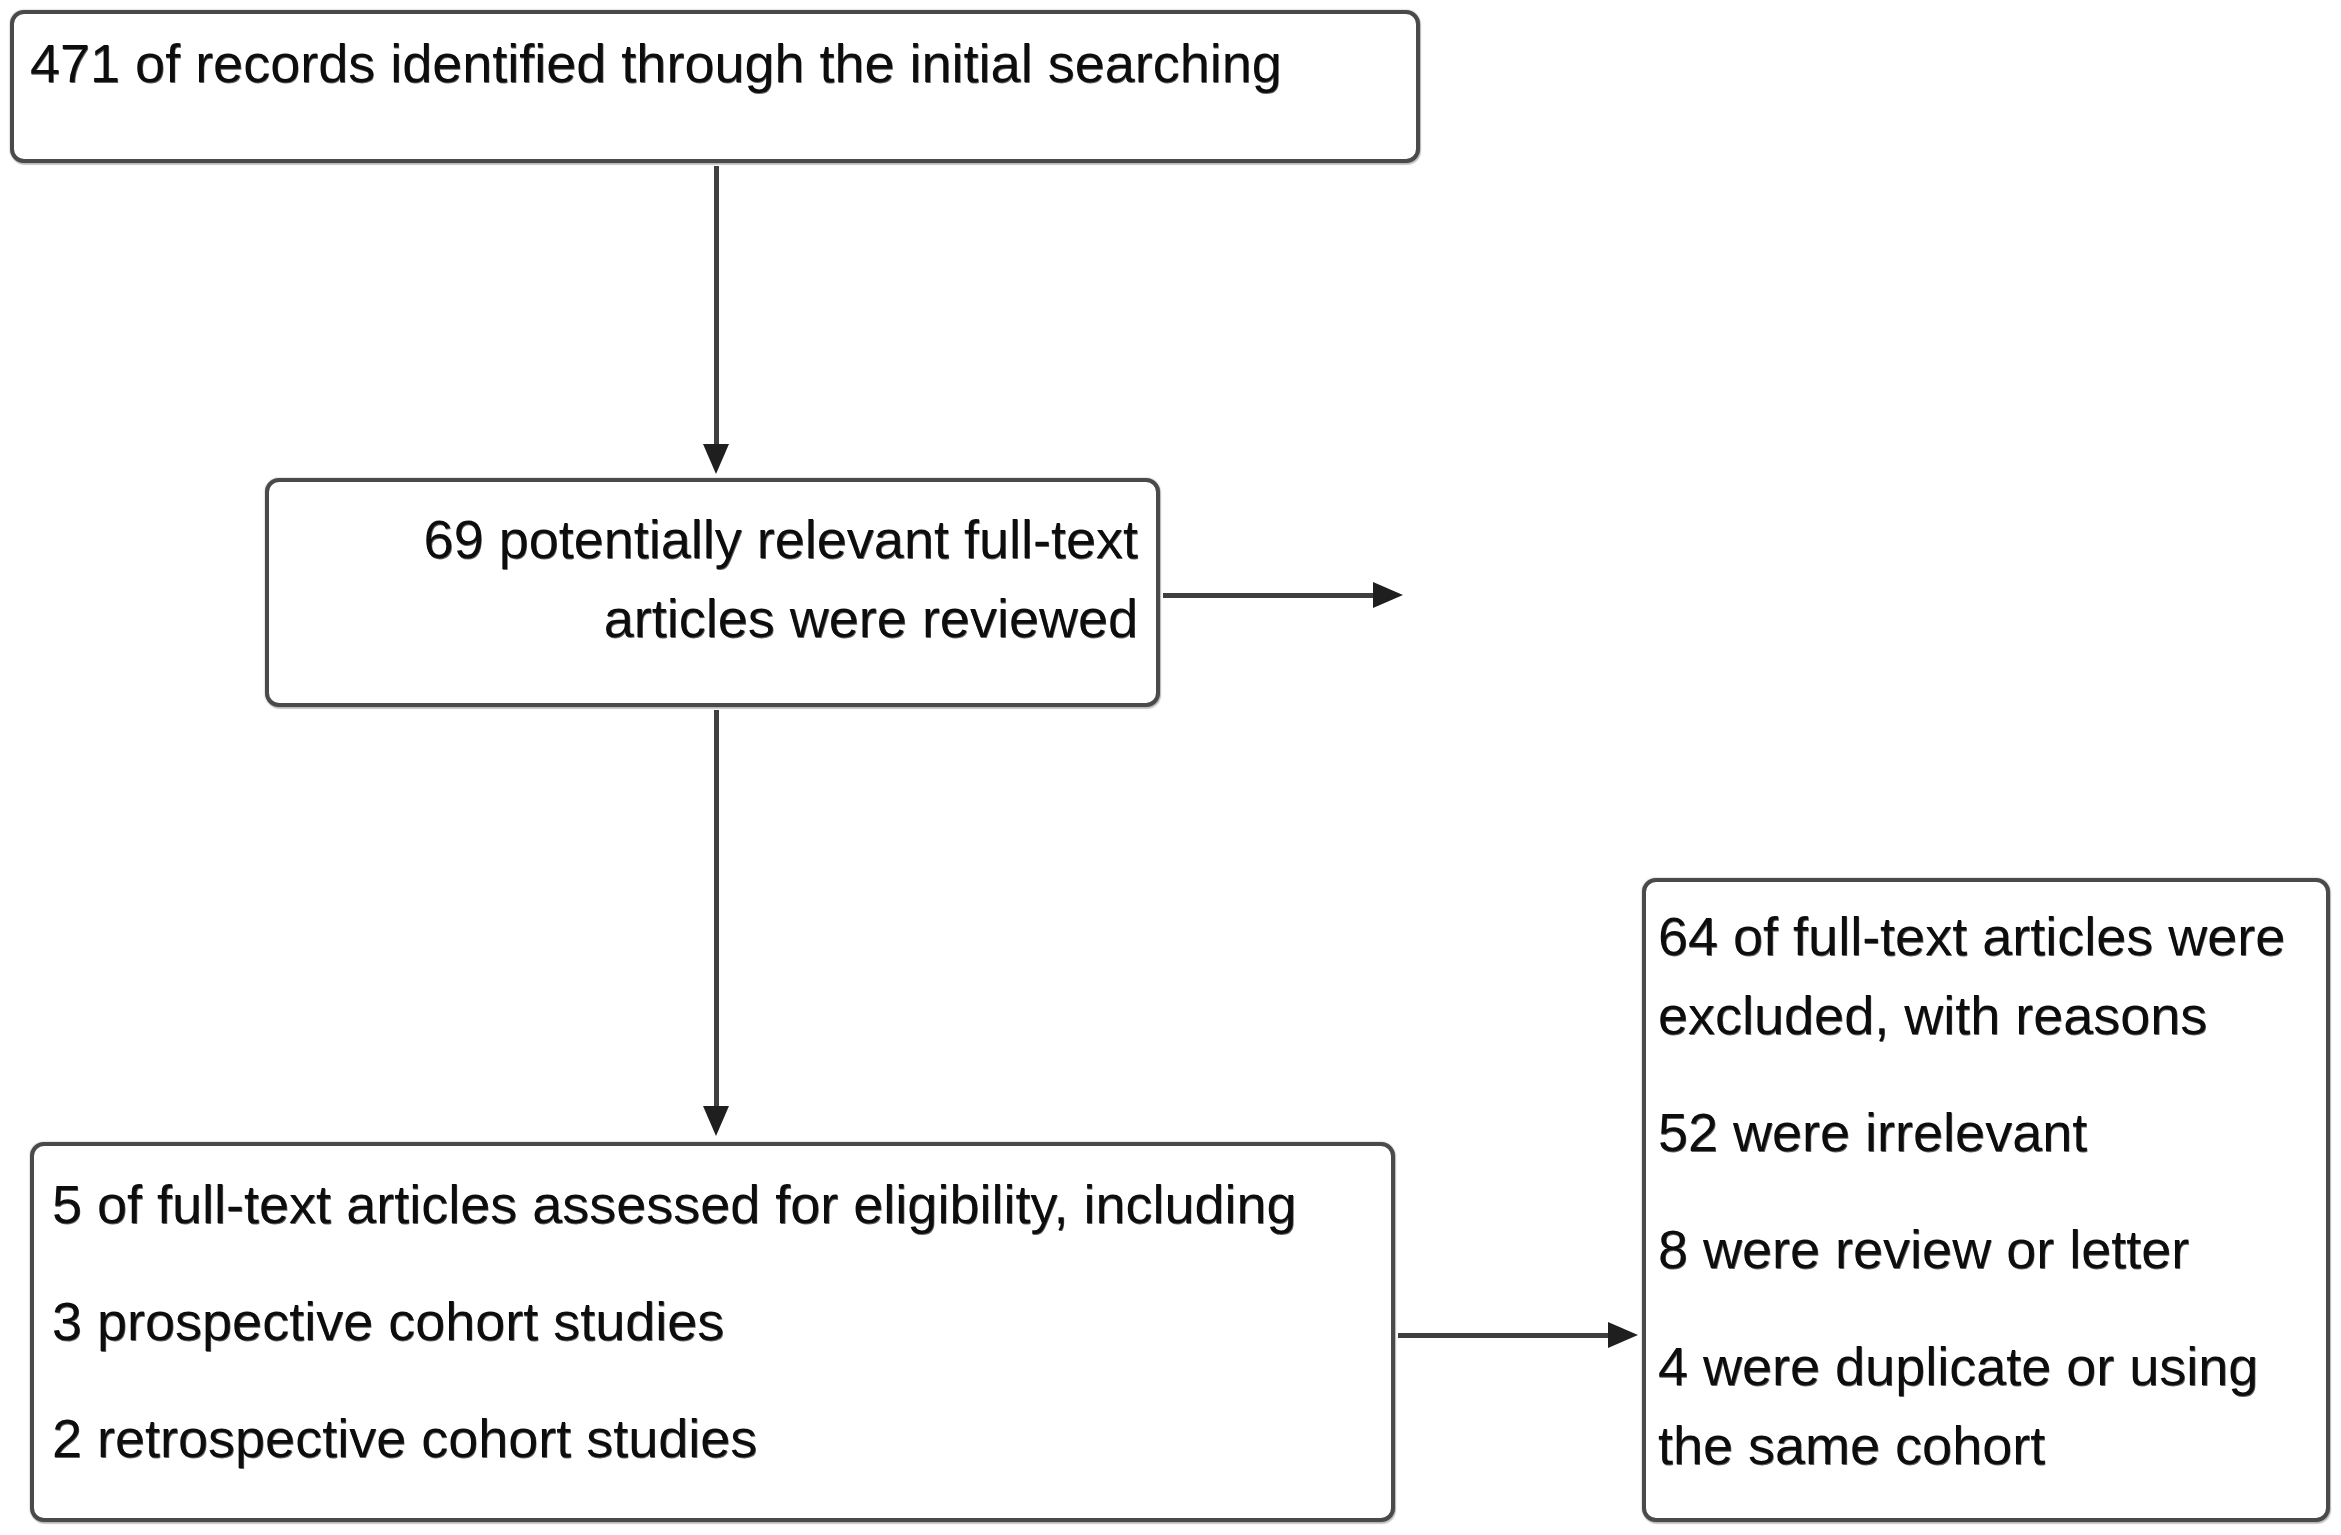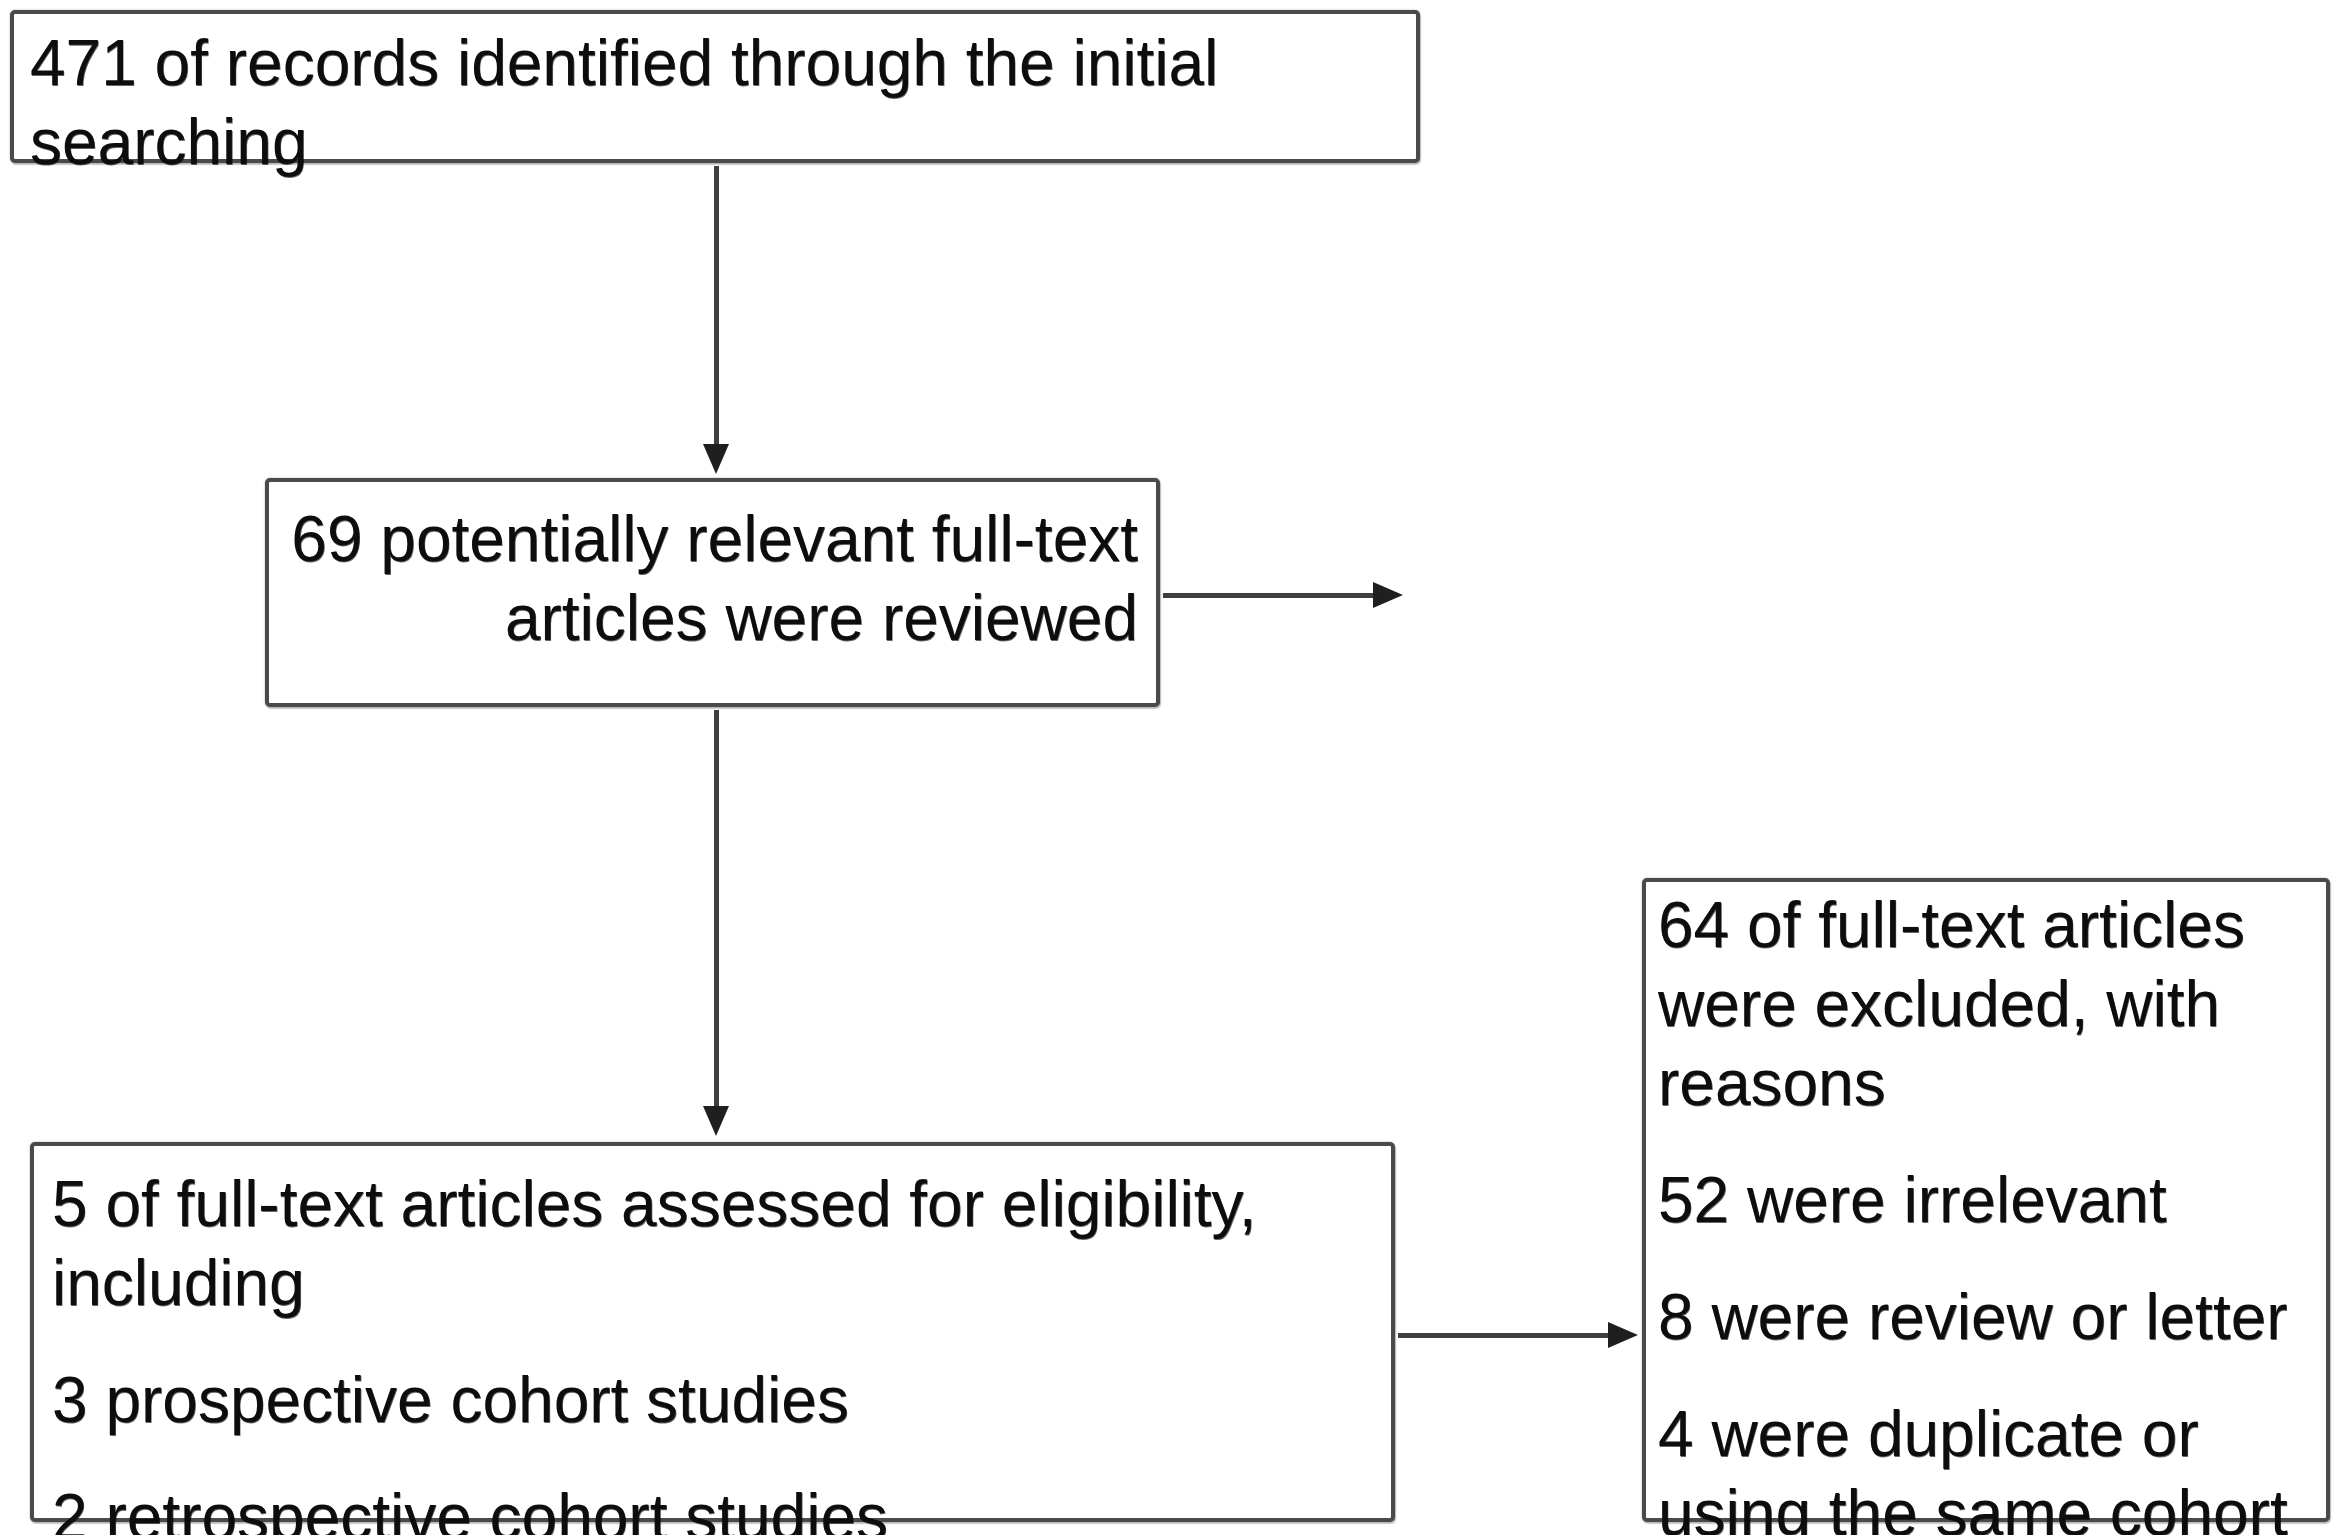--- a/index.html
+++ b/index.html
@@ -13,37 +13,37 @@
     height: 1535px;
     background: #ffffff;
     overflow: hidden;
     font-family: "Liberation Sans", "DejaVu Sans", sans-serif;
   }
   .box {
     position: absolute;
     box-sizing: border-box;
     background: #ffffff;
     border: 4px solid #4a4a4a;
-    border-radius: 5px;
+    border-radius: 14px;
     box-shadow: 0 0 2px rgba(0,0,0,0.35), 1px 2px 1px rgba(110,110,110,0.35);
     color: #0d0d0d;
-    font-size: 64px;
+    font-size: 54px;
     line-height: 79px;
   }
   .box p {
     margin: 0 0 38px 0;
     text-shadow: 0.6px 0.6px 0.3px rgba(0,0,0,0.6);
   }
   .box p:last-child { margin-bottom: 0; }
 
   #box-records-identified { left: 10px;   top: 10px;   width: 1410px; height: 153px; padding: 10px 16px; }
   #box-articles-reviewed  { left: 265px;  top: 478px;  width: 895px;  height: 229px; padding: 18px 18px; text-align: right; }
   #box-records-excluded   { left: 1405px; top: 322px;  width: 925px;  height: 385px; padding: 14px 12px; }
   #box-articles-assessed  { left: 30px;   top: 1142px; width: 1365px; height: 380px; padding: 19px 18px; }
-  #box-fulltext-excluded  { left: 1642px; top: 878px;  width: 688px;  height: 644px; padding: 4px 12px; }
+  #box-fulltext-excluded  { left: 1642px; top: 878px;  width: 688px;  height: 644px; padding: 15px 12px; }
 
   .arrow-line-v {
     position: absolute;
     width: 5px;
     background: #3f3f3f;
   }
   .arrow-line-h {
     position: absolute;
     height: 5px;
     background: #3f3f3f;

